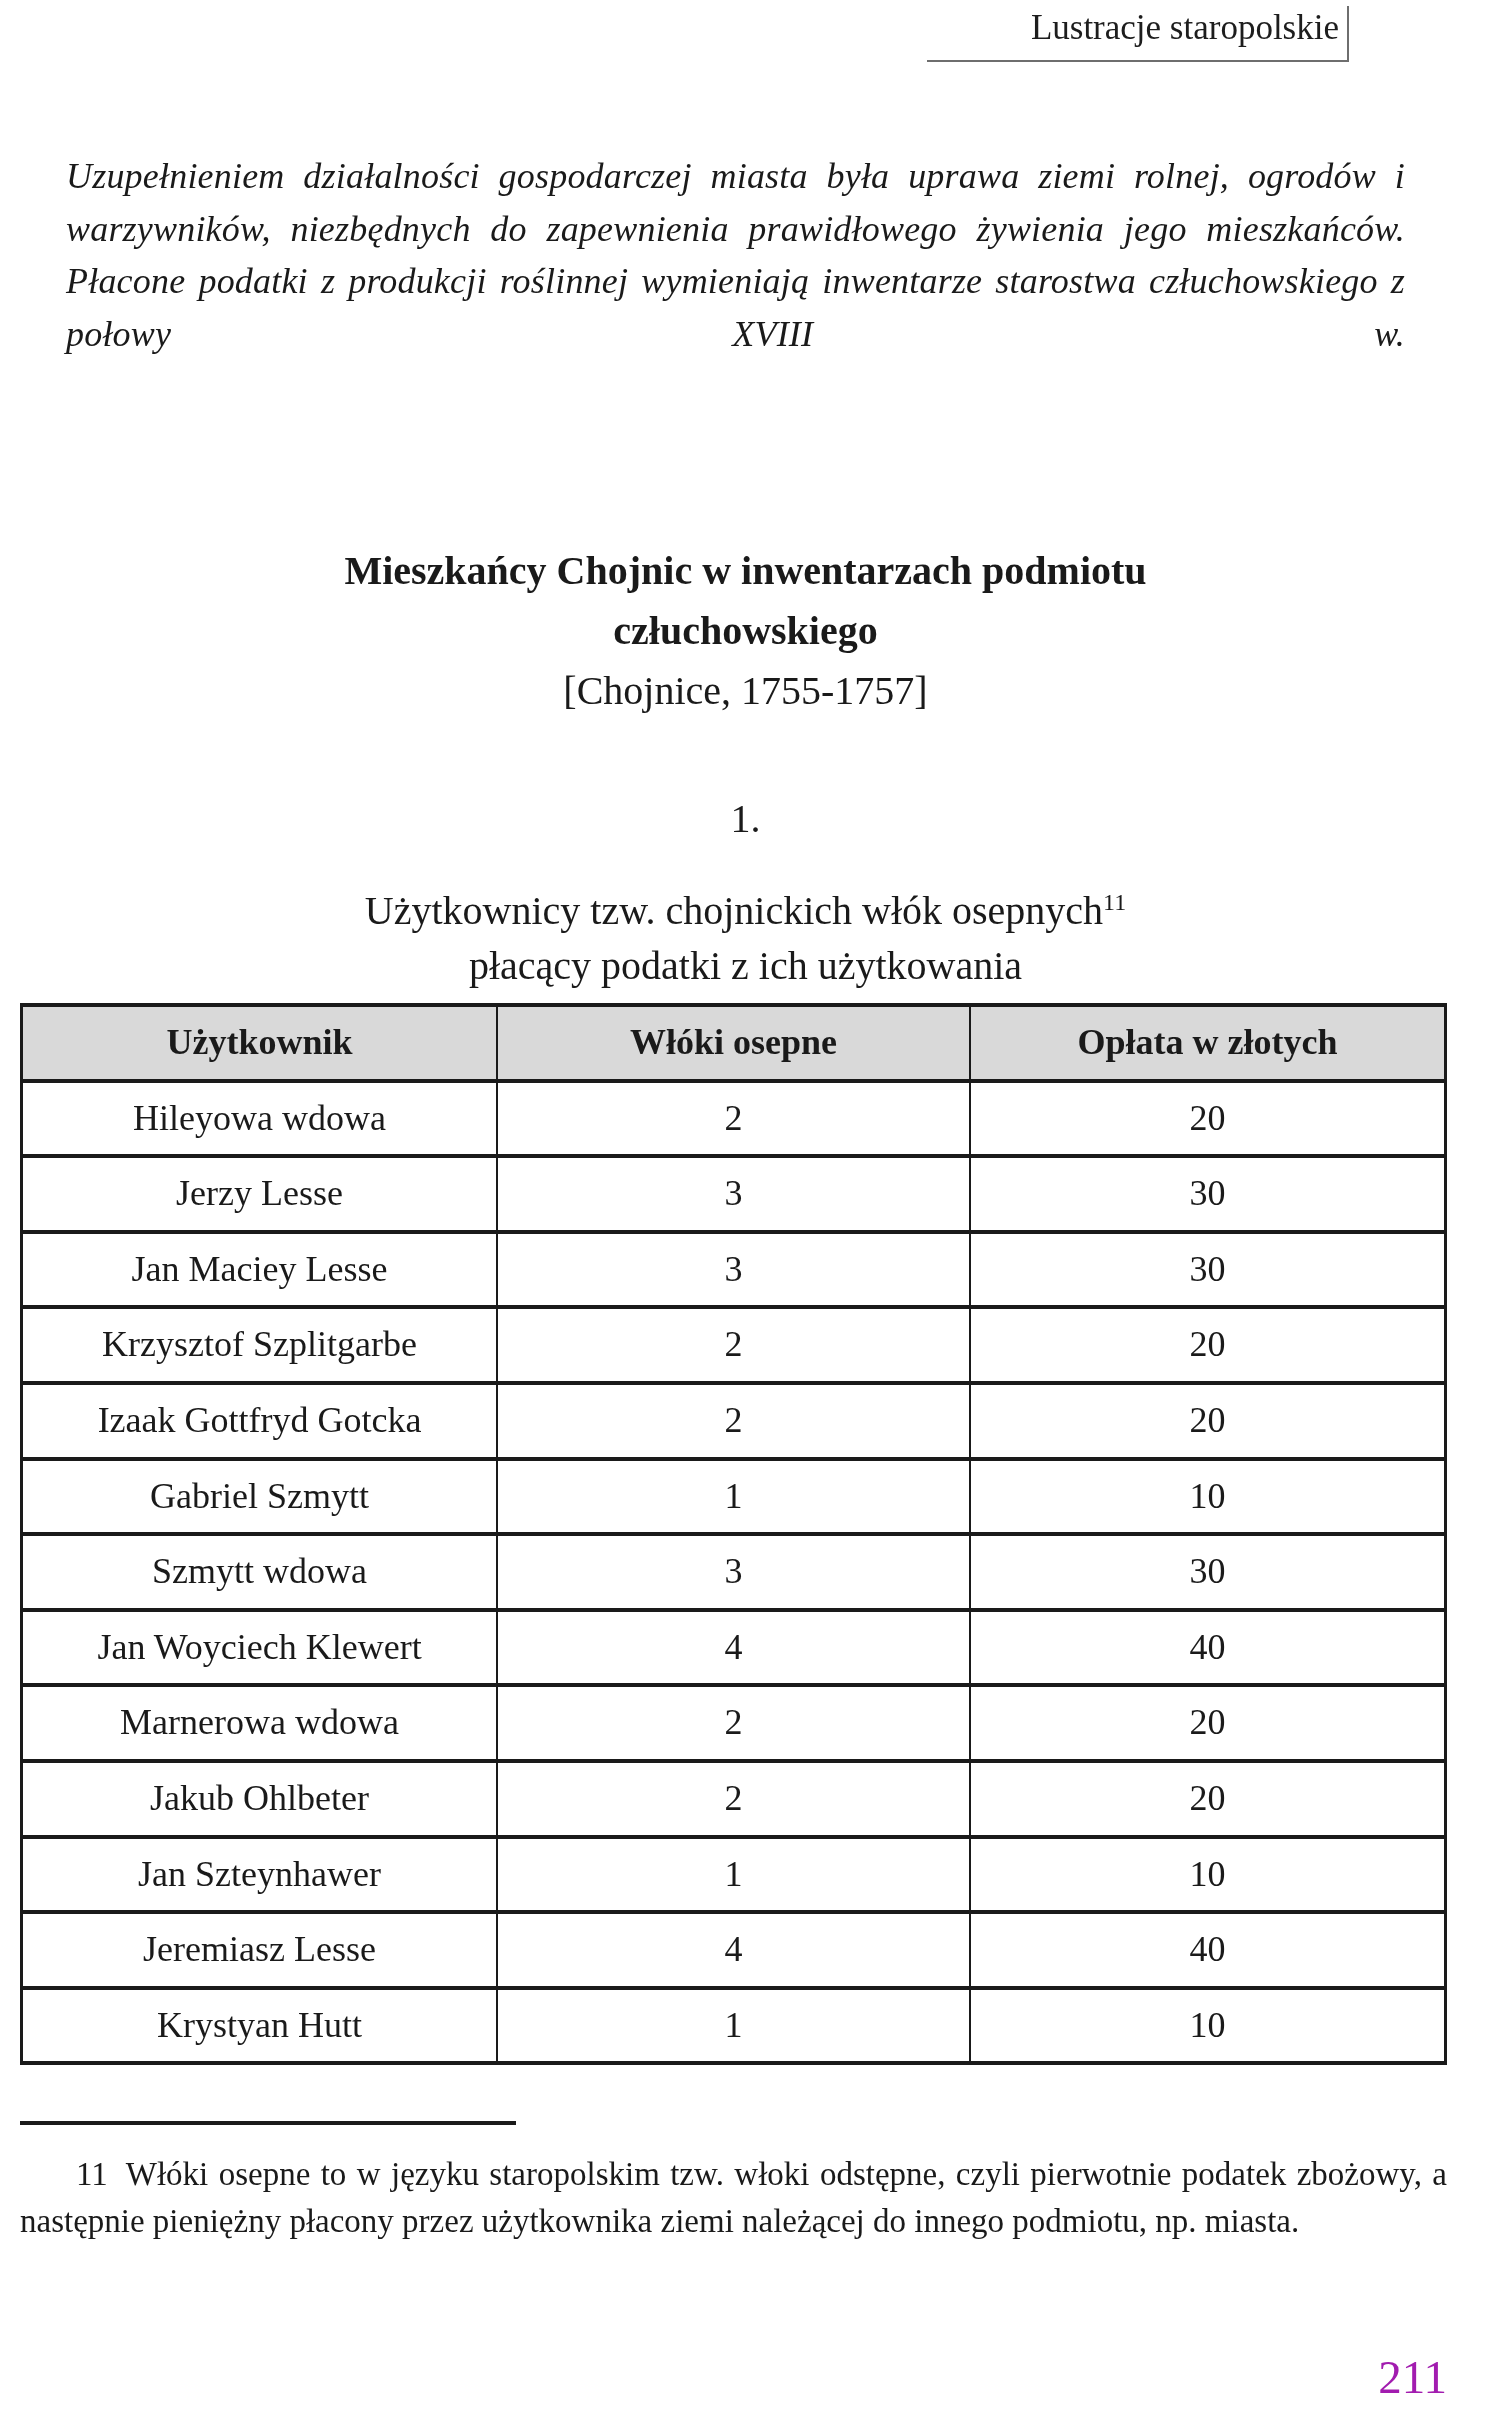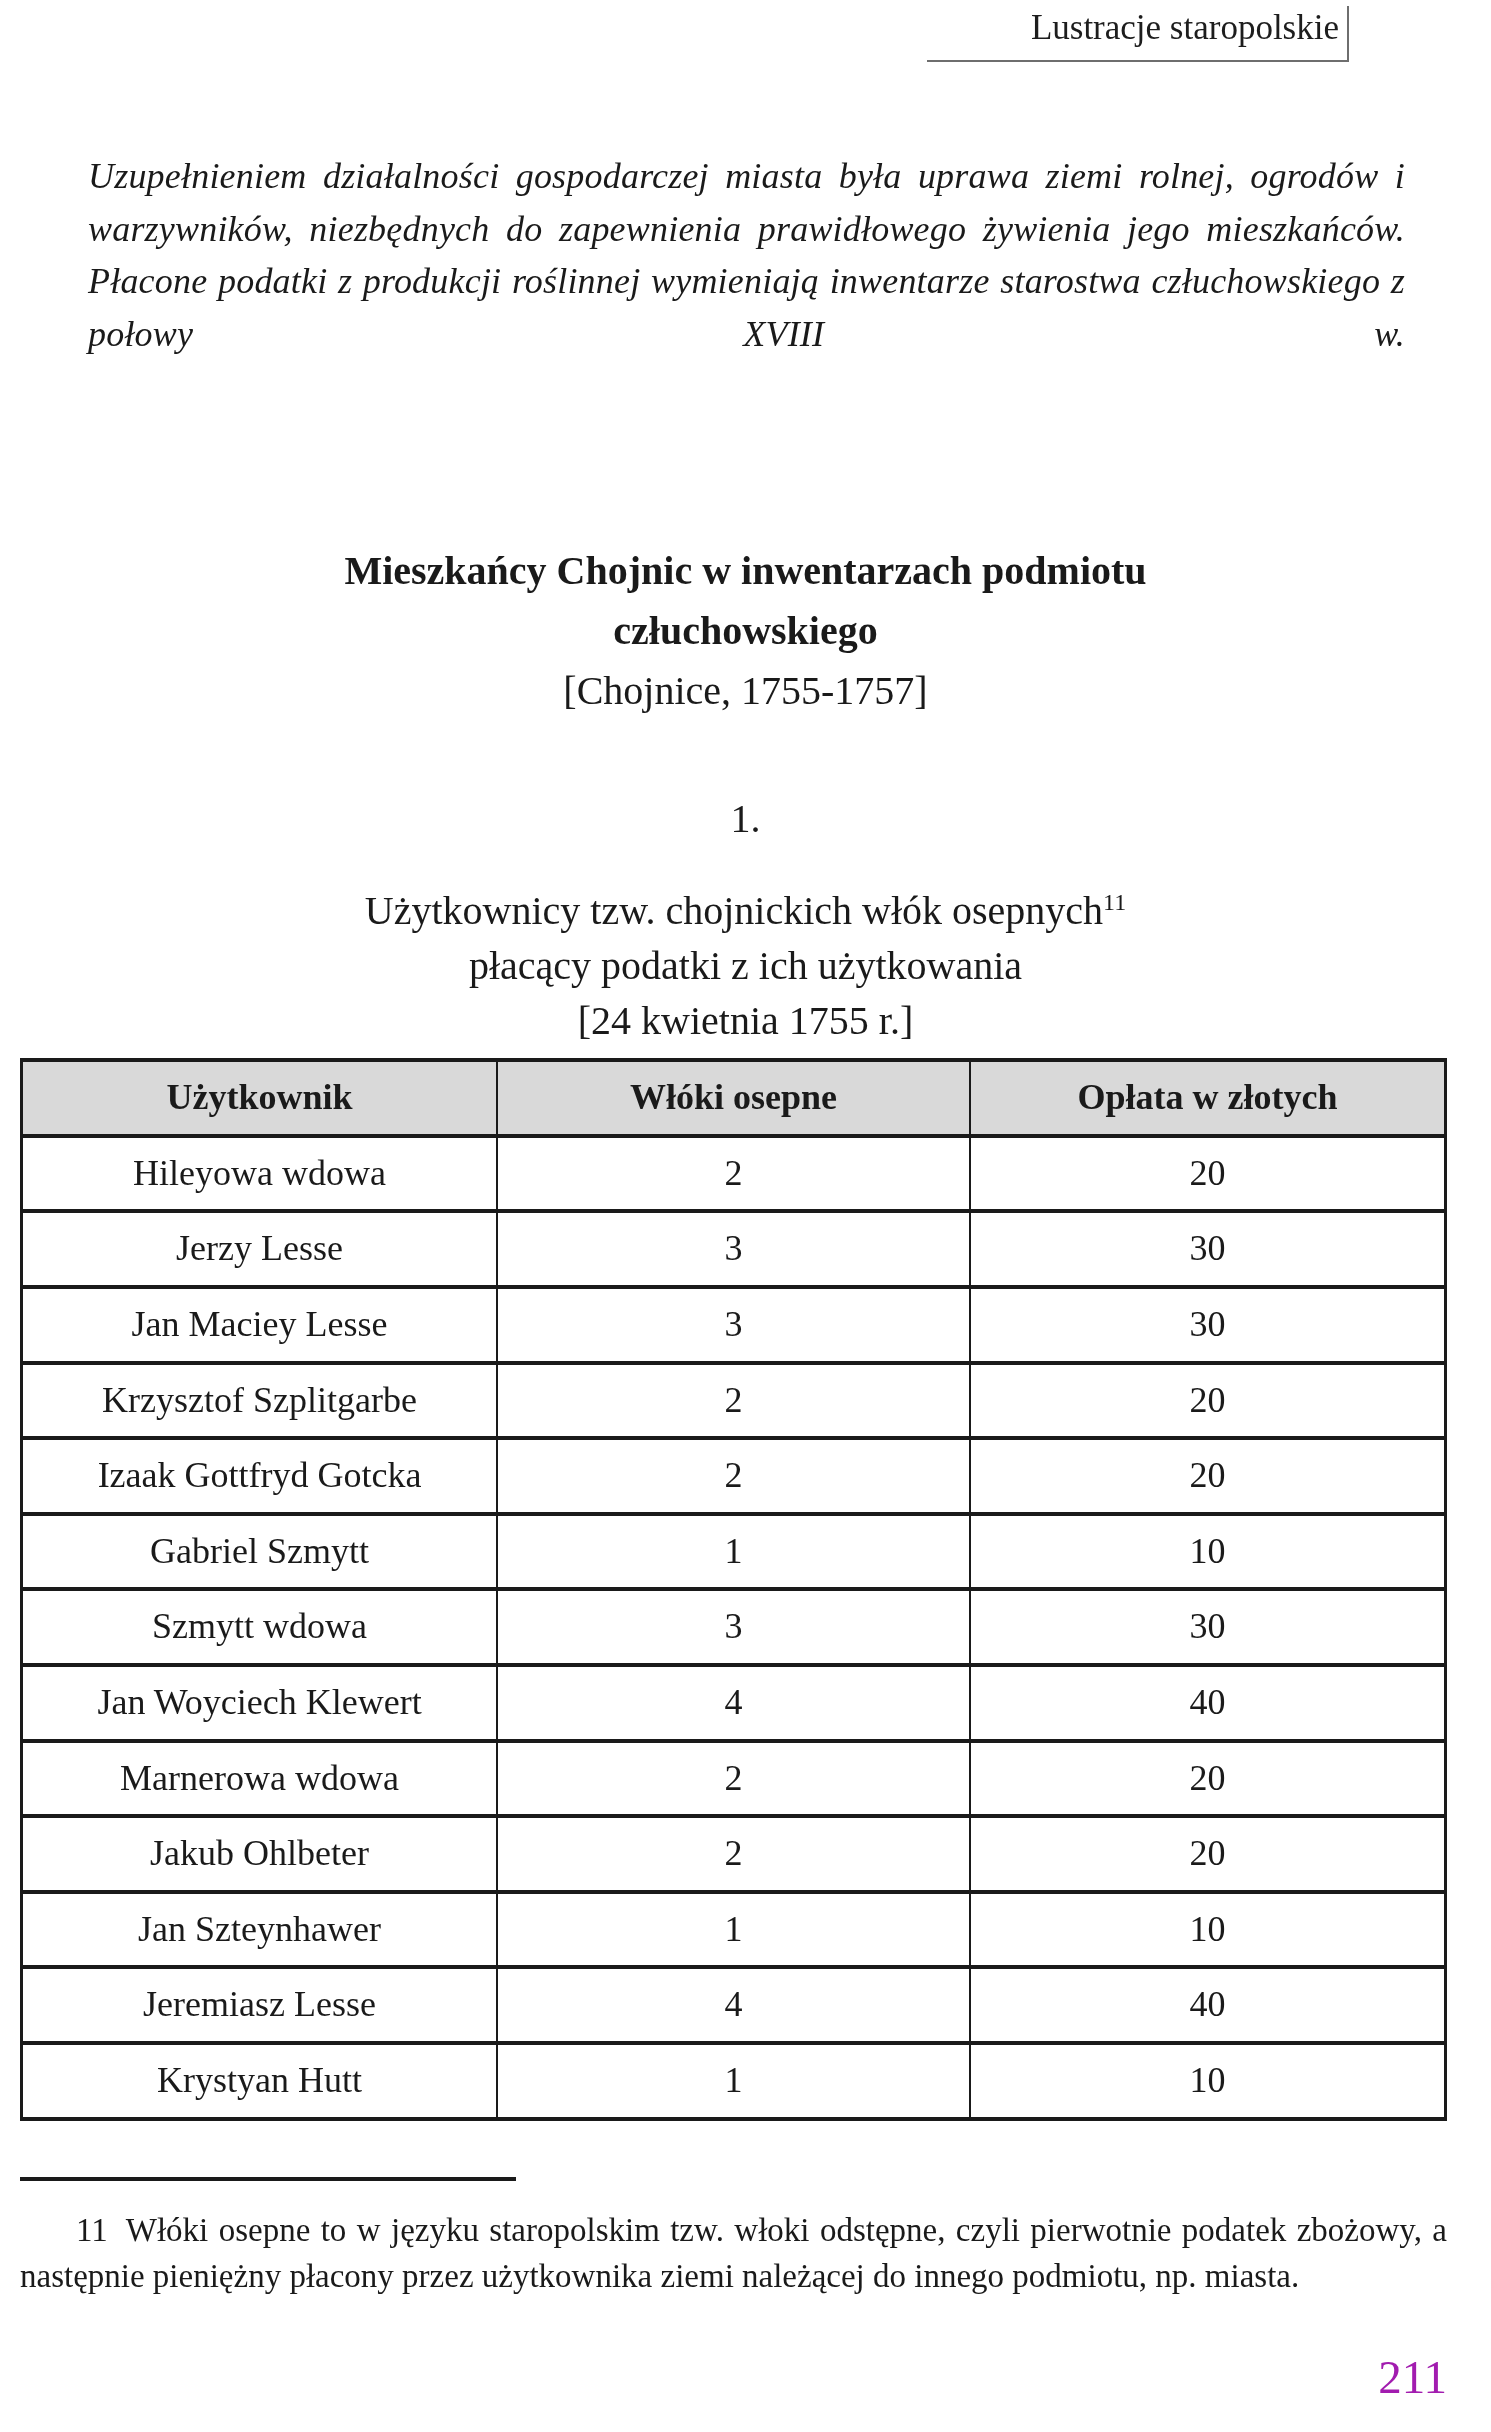--- a/index.html
+++ b/index.html
@@ -21,21 +21,21 @@
     text-align: right;
     font-size: 35px;
     line-height: 1.15;
     padding: 2px 8px 12px 0;
     border-bottom: 2px solid #6e6e6e;
     border-right: 2px solid #6e6e6e;
     color: #1d1d1d;
   }
   
   .intro {
-    margin: 150px 86px 0 88px;
+    margin: 150px 86px 0 66px;
     font-style: italic;
     font-size: 36px;
     line-height: 1.46;
     text-align: justify;
     letter-spacing: 0.2px;
   }
   .intro::after { content: ""; display: inline-block; width: 100%; }
   
   .doc-title {
     margin-top: 128px;
@@ -125,21 +125,20 @@
     <div class="bold-line">Mieszkańcy Chojnic w inwentarzach podmiotu</div>
     <div class="bold-line">człuchowskiego</div>
     <div>[Chojnice, 1755-1757]</div>
   </div>
 
   <div class="section-number">1.</div>
 
   <div class="table-caption">
     <div><span>Użytkownicy tzw. chojnickich włók osepnych</span><sup>11</sup></div>
     <div>płacący podatki z ich użytkowania</div>
-    <div>[24 kwietnia 1755 r.]</div>
   </div>
 
   <table class="users-table">
     <colgroup>
         <col class="c1">
         <col class="c2">
         <col class="c3">
       </colgroup>
     <thead>
       <tr>

